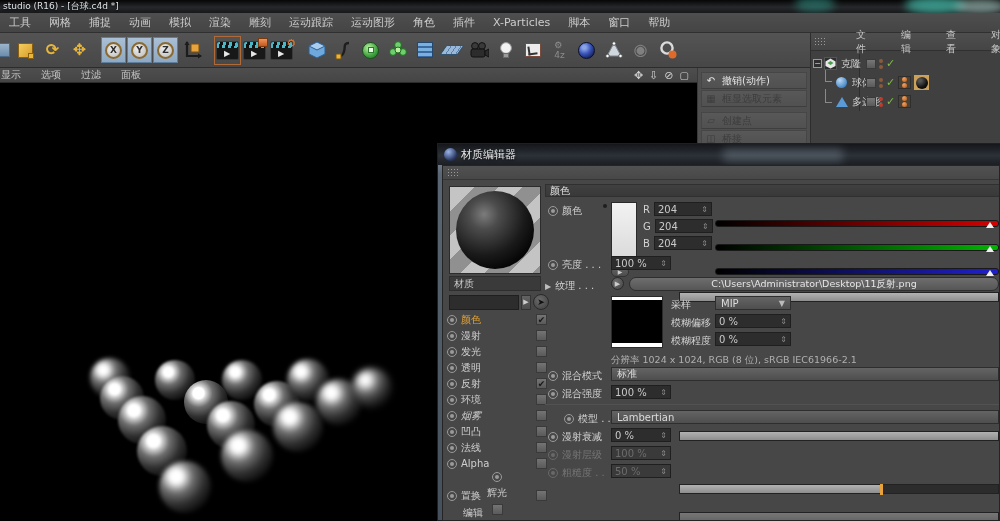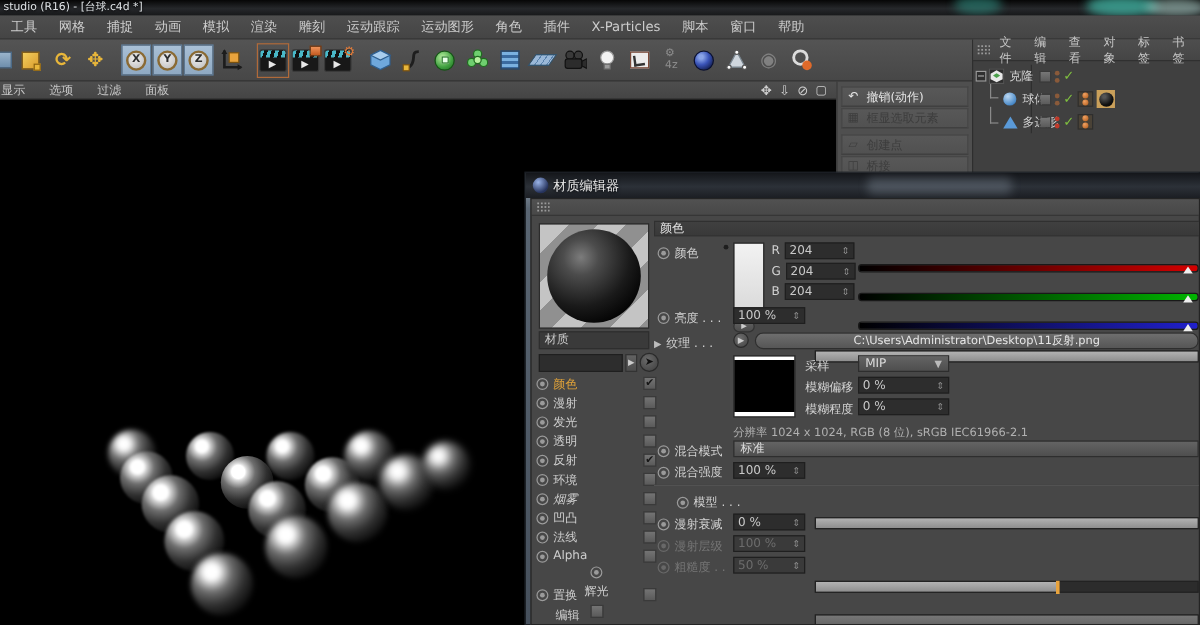--- a/index.html
+++ b/index.html
@@ -34,21 +34,21 @@
   #palette{left:697px;top:68px;width:113px;height:453px;background:#4f4f4f;border-left:1px solid #3a3a3a;padding:4px 3px;}
   .prow{height:17px;display:flex;align-items:center;gap:5px;background:linear-gradient(#585858,#515151);border:1px solid #464646;border-bottom-color:#3e3e3e;margin-bottom:1px;padding:0 3px;}
   .prow .pi{width:12px;height:12px;flex:none;display:flex;align-items:center;justify-content:center;font-size:10px;}
   .prow .pl{font-size:10px;white-space:nowrap;overflow:hidden;}
   .pen .pl{color:#e4e4e4;} .pen .pi{color:#e8e8e8;}
   .pdis .pl{color:#3d3d3d;} .pdis .pi{color:#3d3d3d;}
   .psep{height:4px;}
   
   #om{left:810px;top:33px;width:190px;height:488px;background:#404040;border-left:1px solid #2e2e2e;}
   #ommenu{height:18px;background:linear-gradient(#4e4e4e,#454545);border-bottom:1px solid #303030;display:flex;align-items:center;gap:0;padding-left:3px;}
-  #ommenu .mi{color:#c6c6c6;font-size:10px;padding:0 6px;}
+  #ommenu .mi{color:#c6c6c6;font-size:10px;padding:0 6px;margin-left:23px;}
   .griddots{width:11px;height:9px;background-image:radial-gradient(#9a9a9a 34%,transparent 36%);background-size:3px 3px;flex:none;margin-right:2px;}
   .omrow{height:19px;display:flex;align-items:center;position:relative;}
   .omname{color:#d2d2d2;font-size:10px;margin-left:4px;}
   .omicon{width:13px;height:13px;flex:none;display:flex;align-items:center;justify-content:center;}
   .expbox{width:9px;height:9px;border:1px solid #9a9a9a;background:#2f2f2f;color:#cfcfcf;font-size:8px;line-height:7px;text-align:center;flex:none;}
   .treeline{position:absolute;border-left:1px solid #8a8a8a;border-bottom:1px solid #8a8a8a;width:7px;height:12px;left:14px;top:-3px;}
   .omcols{position:absolute;left:55px;display:flex;align-items:center;gap:3px;}
   .laysq{width:10px;height:10px;background:linear-gradient(#777,#5a5a5a);border:1px solid #3a3a3a;}
   .dots{display:flex;flex-direction:column;gap:2px;}
   .dots i{width:4px;height:4px;border-radius:50%;display:block;}
@@ -593,20 +593,23 @@
       <div class="abs slider" style="left:236px;top:220px;width:320px;">
           <span class="fill" style="width:100%;"></span>
         </div>
 
       <div class="sep" style="left:102px;top:238px;width:456px;"></div>
 
       <div class="pr" style="left:121px;top:246px;">
           <span class="chcirc"></span>
           <span class="plabel">模型 . . .</span>
         </div>
+      <div class="abs ddl" style="left:168px;top:244px;width:388px;">
+          <span>Lambertian</span>
+        </div>
 
       <div class="pr" style="left:105px;top:264px;">
           <span class="chcirc"></span>
           <span class="plabel">漫射衰减</span>
         </div>
       <div class="abs vbox" style="left:168px;top:262px;width:60px;">
           <span>0 %</span>
           <span class="step">⇕</span>
         </div>
       <div class="abs slider" style="left:236px;top:263px;width:320px;">

